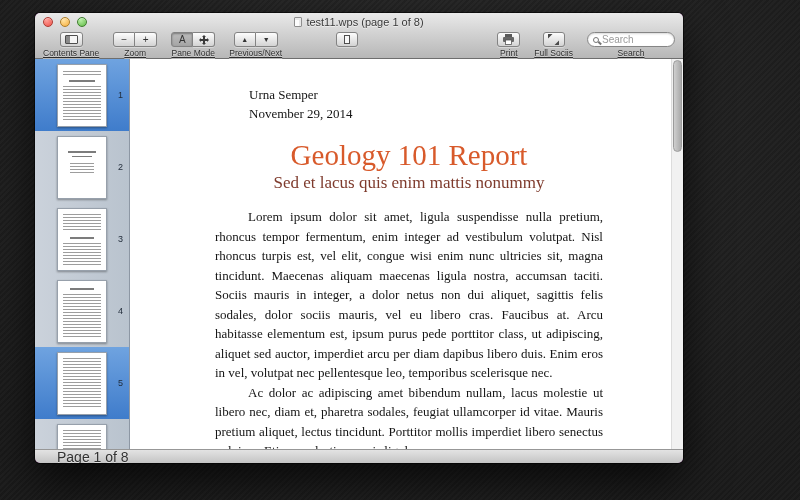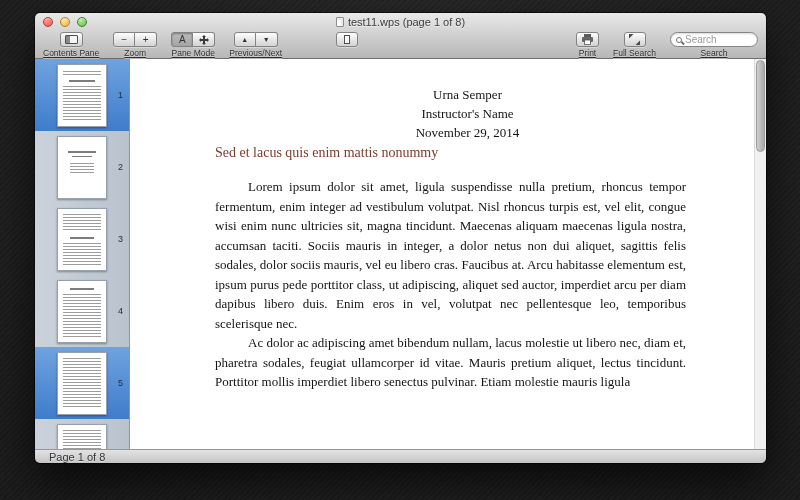--- a/index.html
+++ b/index.html
@@ -8,21 +8,21 @@
     font-family:"Liberation Sans", sans-serif;
     background-color:#242424;
     background-image:
       radial-gradient(ellipse at 50% 30%, rgba(255,255,255,0.03), rgba(0,0,0,0.25) 90%),
       repeating-linear-gradient(135deg, rgba(255,255,255,0.025) 0 2px, rgba(0,0,0,0.05) 2px 4px);
     position:relative;
   }
 
   
   .window{
-    position:absolute; left:35px; top:13px; width:731px; height:450px;
+    position:absolute; left:35px; top:13px; width:648px; height:450px;
     border-radius:5px; overflow:hidden; background:#701a75;
     box-shadow:0 18px 45px rgba(0,0,0,0.75), 0 0 0 1px rgba(0,0,0,0.55);
     display:flex; flex-direction:column;
   }
 
   
   .chrome{
     background:linear-gradient(#e9e9e9 0%, #d2d2d2 45%, #b7b7b7 100%);
     border-bottom:1px solid #6e6e6e; flex:0 0 auto;
   }
@@ -80,36 +80,36 @@
   .page-num{ position:absolute; right:6px; top:50%; transform:translateY(-50%); font-size:9px; color:#1f2a38; }
   .tl{ position:absolute; left:5px; right:5px; background:repeating-linear-gradient(to bottom,#9d9d9d 0 1px, transparent 1px 3px); }
   .hbar{ position:absolute; left:50%; transform:translateX(-50%); height:2px; background:#7c7c7c; }
 
   
   .doc-area{ flex:1 1 auto; background:#fff; display:flex; overflow:hidden; }
   .doc-page{
     flex:1 1 auto; overflow:hidden; padding:26px 68px 0 85px;
     font-family:"Liberation Serif", serif; color:#141414;
   }
-  .author-block{ margin-left:34px; font-size:13px; line-height:19px;text-align:center; }
+  .author-block{ margin-left:34px; font-size:13px; line-height:19px; }
   .doc-title{ text-align:center; font-size:29px; line-height:33px; font-weight:400; color:var(--title-color,#d85a2b); margin-top:16px; }
-  .doc-subtitle{ font-size:14px; line-height:20px; color:var(--subtitle-color,#7e3a2c); margin-top:1px; }
+  .doc-subtitle{ text-align:center; font-size:17px; line-height:20px; color:var(--subtitle-color,#7e3a2c); margin-top:1px; }
   .doc-body{ margin-top:14px; }
   .doc-p{ font-size:13px; line-height:19.5px; text-align:justify; text-indent:33px; }
 
   
   .scrollbar{ width:12px; flex:0 0 auto; background:#f1f1f1; border-left:1px solid #dcdcdc; position:relative; }
   .scroll-thumb{ position:absolute; left:1px; top:1px; width:9px; height:92px; border-radius:5px;
     background:linear-gradient(90deg,#cfcfcf,#a9a9a9); border:1px solid #9b9b9b; }
 
   
   .statusbar{
     flex:0 0 auto; height:14px; background:linear-gradient(#e3e3e3,#c4c4c4);
-    border-top:1px solid #979797; display:flex; align-items:center; padding:0 14px;
-    font-size:11px; color:#333; text-shadow:0 1px 0 rgba(255,255,255,0.5);
+    border-top:1px solid #979797; display:flex; align-items:center; padding:0 22px;
+    font-size:14px; color:#333; text-shadow:0 1px 0 rgba(255,255,255,0.5);
   }
 </style>
 </head>
 <body>
 
 <div class="window">
 
   <div class="chrome">
     <div class="titlebar">
       <div class="traffic">
@@ -207,21 +207,21 @@
       <div class="spacer"></div>
 
       <div class="tb-group">
         <div class="tb-row">
           <span class="tb-btn">
             <svg width="11" height="11" viewBox="0 0 11 11">
               <path d="M0 4.5 V0 H4.5 L0 4.5 Z M11 6.5 V11 H6.5 L11 6.5 Z" fill="#4a4a4a"></path>
             </svg>
           </span>
         </div>
-        <span class="tb-label">Full Search</span>
+        <span class="tb-label">Full Sociis</span>
       </div>
 
       <div class="spacer"></div>
 
       <div class="tb-group">
         <div class="search-box">
           <span class="mag"></span>
           <input type="text" placeholder="Search" style="">
         </div>
         <span class="tb-label">Search</span>
@@ -281,23 +281,23 @@
           <span class="tl" style="top:5px; bottom:5px;"></span>
         </div>
       </div>
 
     </div>
 
     <div class="doc-area">
       <div class="doc-page">
         <div class="author-block">
           <div>Urna Semper</div>
-          <div>Instructor's Name</div>
           <div>November 29, 2014</div>
         </div>
+        <div class="doc-title">Geology 101 Report</div>
         <div class="doc-subtitle">Sed et lacus quis enim mattis nonummy</div>
         <div class="doc-body">
           <p class="doc-p">Lorem ipsum dolor sit amet, ligula suspendisse nulla pretium, rhoncus tempor fermentum, enim integer ad vestibulum volutpat. Nisl rhoncus turpis est, vel elit, congue wisi enim nunc ultricies sit, magna tincidunt. Maecenas aliquam maecenas ligula nostra, accumsan taciti. Sociis mauris in integer, a dolor netus non dui aliquet, sagittis felis sodales, dolor sociis mauris, vel eu libero cras. Faucibus at. Arcu habitasse elementum est, ipsum purus pede porttitor class, ut adipiscing, aliquet sed auctor, imperdiet arcu per diam dapibus libero duis. Enim eros in vel, volutpat nec pellentesque leo, temporibus scelerisque nec.</p>
           <p class="doc-p">Ac dolor ac adipiscing amet bibendum nullam, lacus molestie ut libero nec, diam et, pharetra sodales, feugiat ullamcorper id vitae. Mauris pretium aliquet, lectus tincidunt. Porttitor mollis imperdiet libero senectus pulvinar. Etiam molestie mauris ligula</p>
         </div>
       </div>
       <div class="scrollbar">
         <span class="scroll-thumb"></span>
       </div>
     </div>

